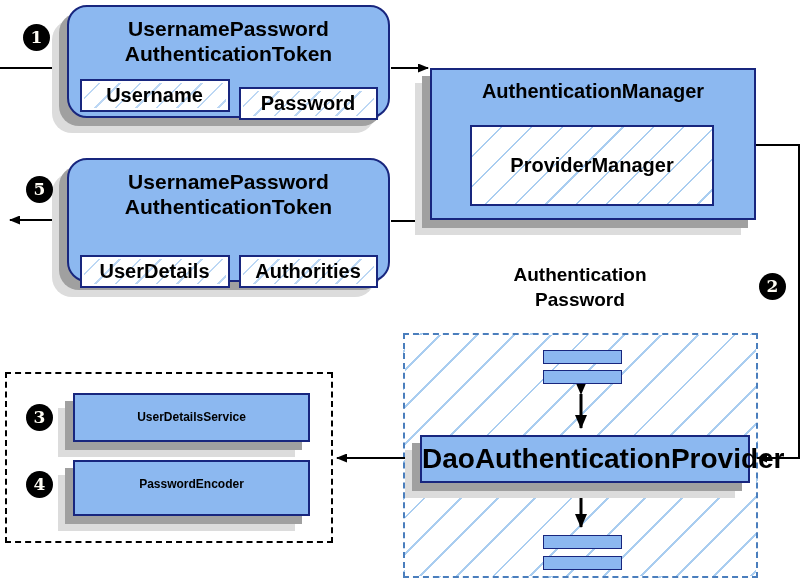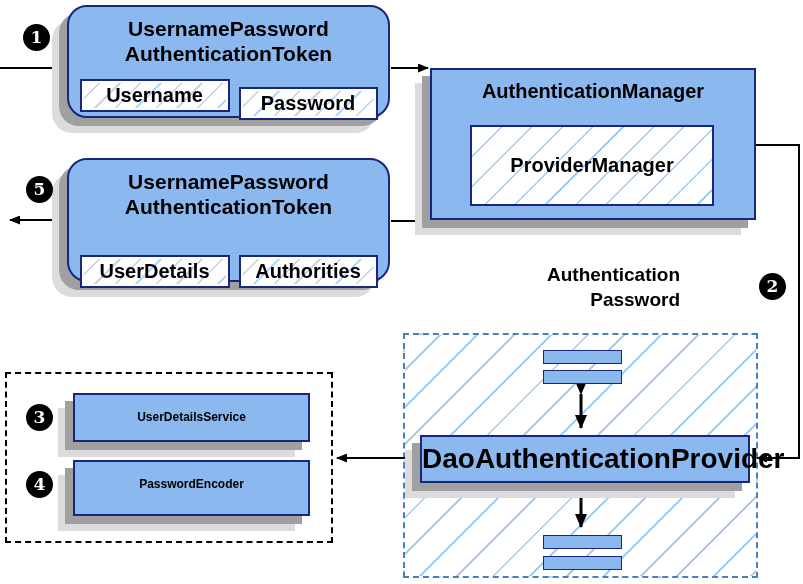--- a/index.html
+++ b/index.html
@@ -71,21 +71,21 @@
     font-weight:bold;
     font-size:20px;
     text-align:center;
     color:#000;
     z-index:2;
   }
 
   .providers-label{
     position:absolute;
     left:480px;top:262px;width:200px;
-    text-align:right;
+    text-align:center;
     font-weight:bold;
     font-size:19px;
     line-height:25px;
     color:#000;
     z-index:2;
   }
   .providers-area{
     position:absolute;
     left:403px;top:333px;width:355px;height:245px;
     background:

